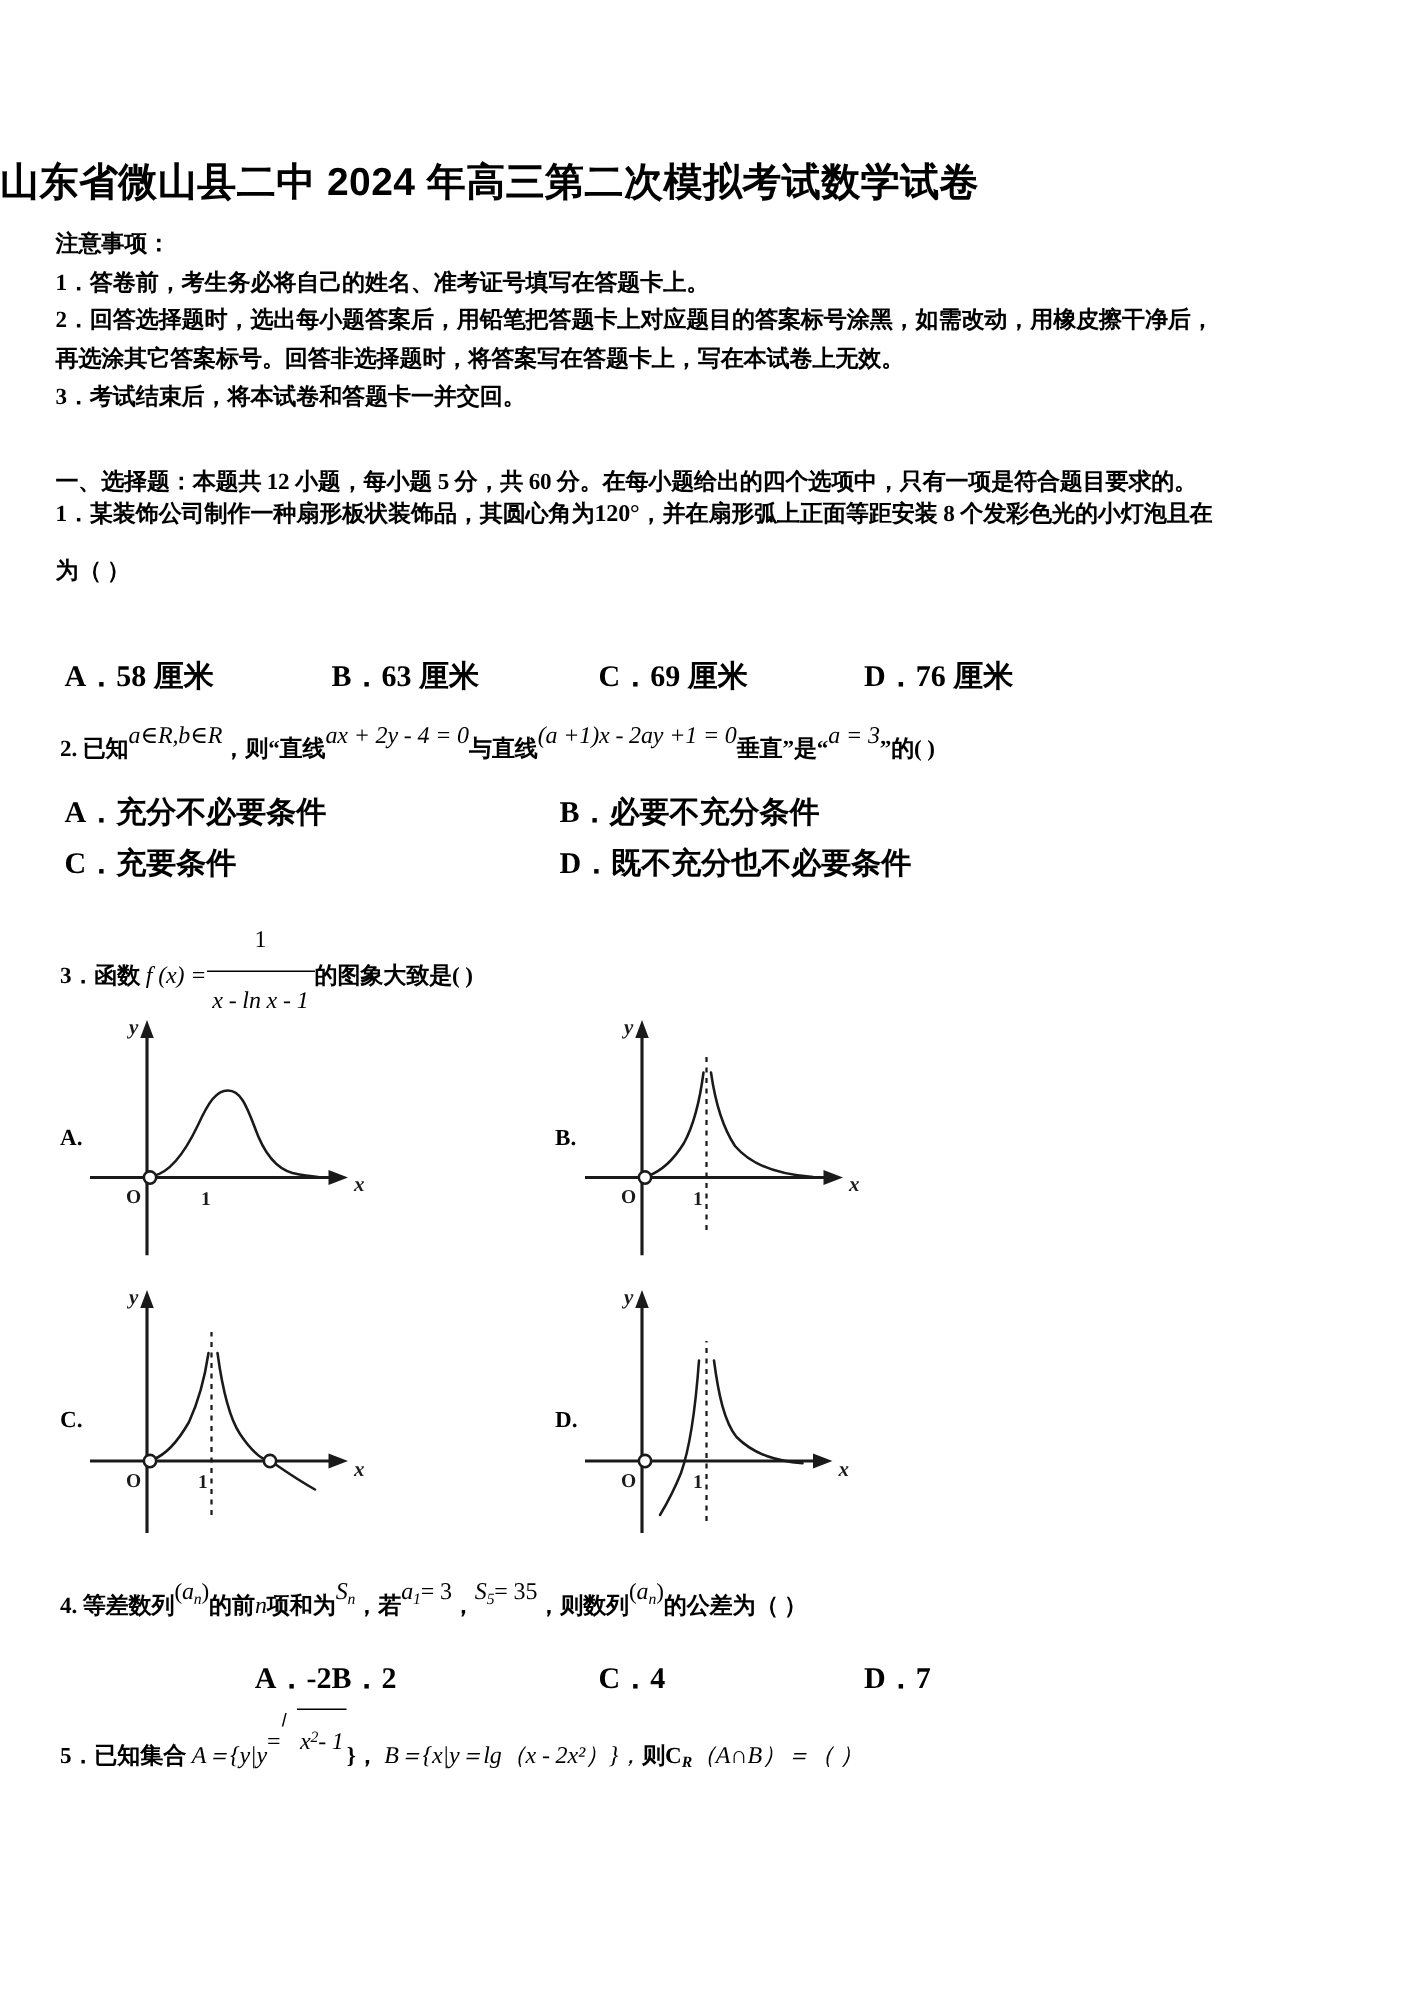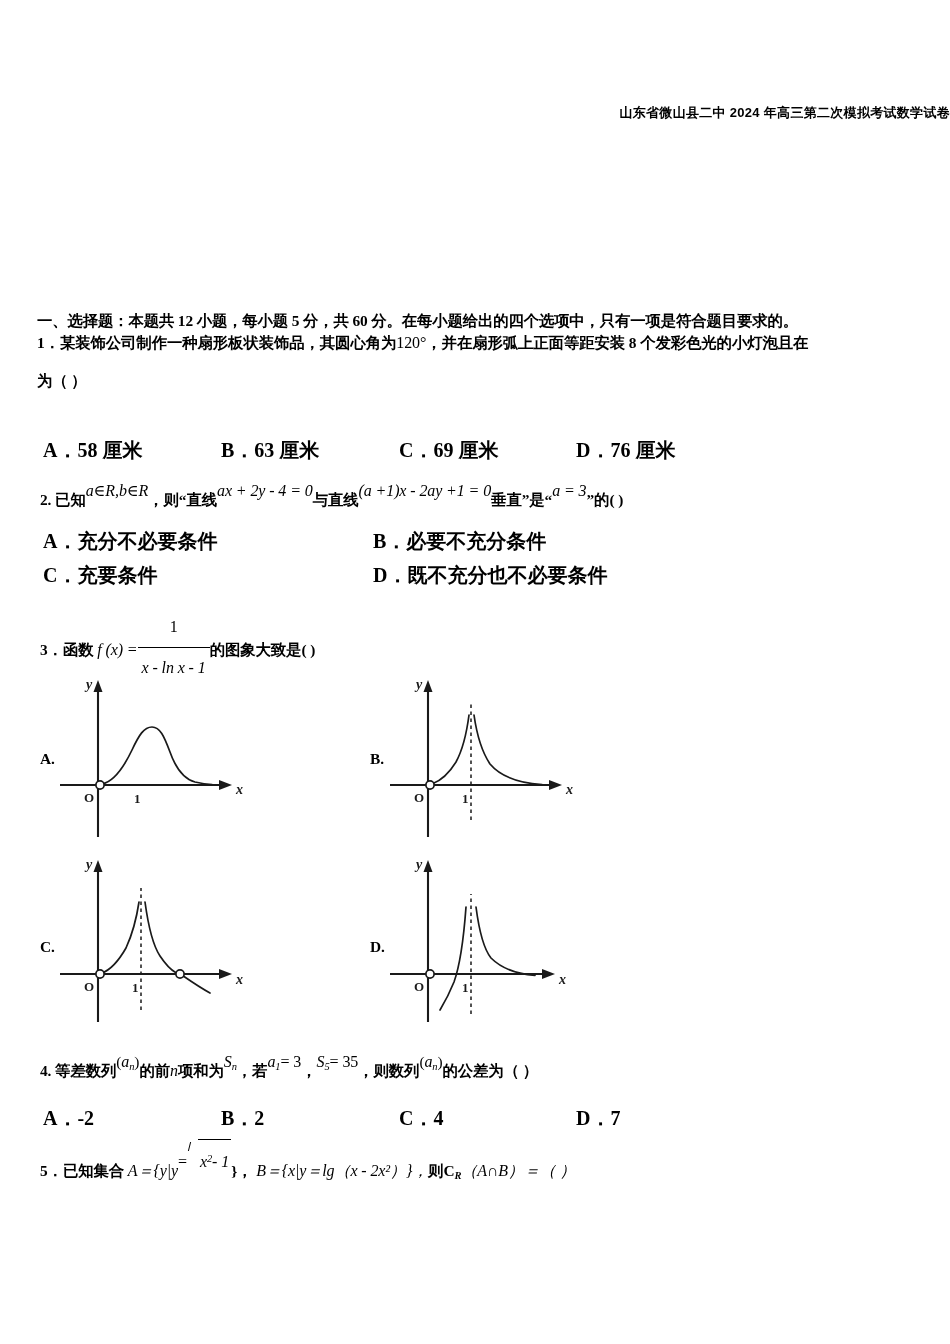--- a/index.html
+++ b/index.html
@@ -18,24 +18,24 @@
   .page {
     position: absolute;
     left: 0; top: 0;
     width: 950px;
     height: 1344px;
   }
   .doc-title {
     position: absolute;
     left: 0; right: 0;
     top: 104px;
-    text-align: right;
+    text-align: left;
     font-family: "Liberation Sans", "DejaVu Sans", sans-serif;
     font-weight: bold;
-    font-size: 13px;
+    font-size: 26px;
     letter-spacing: 0.3px;
   }
   .notice-block {
     position: absolute;
     left: 37px;
     top: 150px;
     width: 880px;
   }
   .notice-line {
     font-size: 15.4px;
@@ -195,25 +195,32 @@
     fill: #1a1a1a;
   }
 </style>
 </head>
 <body>
 
 <div class="page">
 
   <div class="doc-title">山东省微山县二中 2024 年高三第二次模拟考试数学试卷</div>
 
+  <div class="notice-block">
+    <div class="notice-line">注意事项：</div>
+    <div class="notice-line">1．答卷前，考生务必将自己的姓名、准考证号填写在答题卡上。</div>
+    <div class="notice-line">2．回答选择题时，选出每小题答案后，用铅笔把答题卡上对应题目的答案标号涂黑，如需改动，用橡皮擦干净后，</div>
+    <div class="notice-line">再选涂其它答案标号。回答非选择题时，将答案写在答题卡上，写在本试卷上无效。</div>
+    <div class="notice-line">3．考试结束后，将本试卷和答题卡一并交回。</div>
+  </div>
 
   <div class="section-head">一、选择题：本题共 12 小题，每小题 5 分，共 60 分。在每小题给出的四个选项中，只有一项是符合题目要求的。</div>
 
   <div class="q" style="left:37px; top:324px; width:890px;">
-    <div class="qline"><span>1．</span><span>某装饰公司制作一种扇形板状装饰品，其圆心角为</span><span class="mn" style="font-weight:normal;">120°</span><span>，并在扇形弧上正面等距安装 8 个发彩色光的小灯泡且在</span></div>
+    <div class="qline"><span>1．</span><span>某装饰公司制作一种扇形板状装饰品，其圆心角为</span><span class="mn" style="font-weight:bold;">120°</span><span>，并在扇形弧上正面等距安装 8 个发彩色光的小灯泡且在</span></div>
     <div class="qline">为（   ）</div>
   </div>
   <div class="opts" style="left:43px; top:437px;">
     <span class="opt" style="width:178px;"><span>A．</span><span>58 厘米</span></span><span class="opt" style="width:178px;"><span>B．</span><span>63 厘米</span></span><span class="opt" style="width:177px;"><span>C．</span><span>69 厘米</span></span><span class="opt"><span>D．</span><span>76 厘米</span></span>
   </div>
 
   <div class="q qline" style="left:40px; top:481px; width:900px;"><span>2.</span>&nbsp;<span>已知</span><span class="mi raise">a∈R,b∈R</span><span>，则“直线</span><span class="mi raise">ax + 2y - 4 = 0</span><span>与直线</span><span class="mi raise">(a +1)x - 2ay +1 = 0</span><span>垂直”是“</span><span class="mi raise">a = 3</span><span>”的(  )</span></div>
 
   <div class="opts" style="left:43px; top:528px;">
     <span class="opt" style="width:330px;"><span>A．</span><span>充分不必要条件</span></span><span class="opt"><span>B．</span><span>必要不充分条件</span></span>
@@ -300,18 +307,18 @@
       <text class="lbl-n" x="44" y="139">O</text>
       <text class="lbl-n" x="92" y="140">1</text>
       <text class="lbl" x="189" y="132">x</text>
       <text class="lbl" x="46" y="17">y</text>
     </svg>
   </div>
 
   <div class="q qline" style="left:40px; top:1052px; width:900px;"><span>4.</span>&nbsp;<span>等差数列</span><span class="brack raise">(<span class="mi"><span>a</span><span class="sub">n</span></span>)</span><span>的前</span><span class="mi">n</span><span>项和为</span><span class="mi raise"><span>S</span><span class="sub">n</span></span><span>，若</span><span class="mi raise"><span>a</span><span class="sub">1</span><span class="mn">= 3</span></span><span>，</span><span class="mi raise"><span>S</span><span class="sub">5</span><span class="mn">= 35</span></span><span>，则数列</span><span class="brack raise">(<span class="mi"><span>a</span><span class="sub">n</span></span>)</span><span>的公差为（   ）</span></div>
 
   <div class="opts" style="left:43px; top:1105px;">
-    <span class="opt" style="width:178px;"><span>A．</span><span>-2</span></span><span class="opt" style="width:178px;"><span>B．</span><span>2</span></span><span class="opt" style="width:177px;"><span>C．</span><span>4</span></span><span class="opt"><span>D．</span><span>7</span></span>
+    <span class="opt" style="width:178px;text-align:right;"><span>A．</span><span>-2</span></span><span class="opt" style="width:178px;"><span>B．</span><span>2</span></span><span class="opt" style="width:177px;"><span>C．</span><span>4</span></span><span class="opt"><span>D．</span><span>7</span></span>
   </div>
 
   <div class="q qline" style="left:40px; top:1148px; width:900px;"><span>5．</span><span>已知集合</span>&nbsp;<span class="mi">A＝{y|y</span><span class="mn raise">=</span><span class="radical raise"><span class="vinc"><span>x</span><span class="sup">2</span><span>- 1</span></span></span><span>}，</span>&nbsp;<span class="mi">B＝{x|y＝lg（x - 2x²）}，</span><span>则</span><span><span style="font-weight:bold;">C</span><span class="sub" style="font-weight:bold;">R</span></span><span class="mi">（A∩B）＝（   ）</span></div>
 
 </div>
 
 </body></html>

